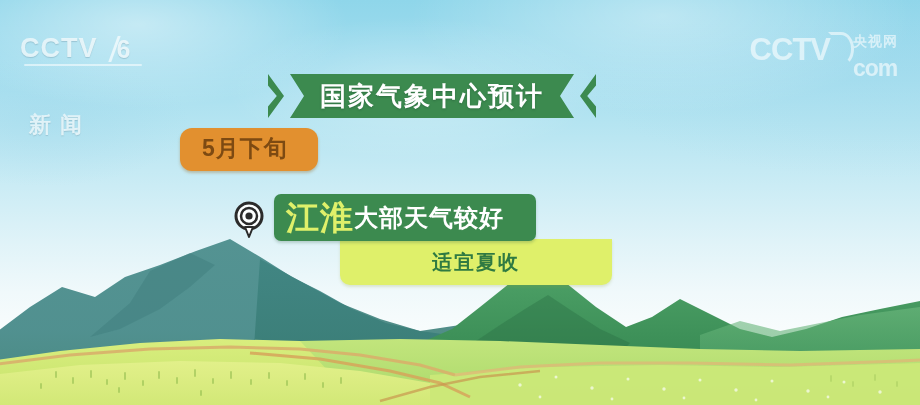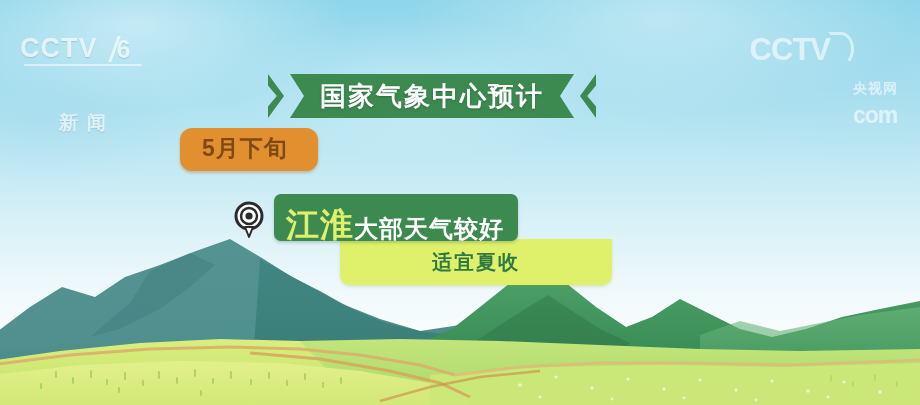--- a/index.html
+++ b/index.html
@@ -92,22 +92,21 @@
     line-height: 1;
   }
   .logo-rule {
     width: 118px;
     height: 2px;
     background: rgba(255,255,255,0.75);
     border-radius: 2px;
     margin: 2px 0 3px 4px;
   }
   .logo-sub {
-    text-align: center;
-    font-size: 19px;
+    font-size: 22px;
     font-weight: bold;
     letter-spacing: 9px;
     color: rgba(255,255,255,0.9);
     text-shadow: 0 1px 1px rgba(110,150,165,0.5);
     padding-left: 9px;
     margin-top: 44px;
   }
 
   
   .watermark {
@@ -140,21 +139,20 @@
     display: flex;
     flex-direction: column;
     margin-left: 2px;
   }
   .wm-cn {
     font-size: 14px;
     font-weight: bold;
     color: rgba(255,255,255,0.95);
     letter-spacing: 1px;
     line-height: 1.05;
-    margin-top: 47px;
   }
   .wm-com {
     font-size: 23px;
     font-weight: bold;
     color: rgba(255,255,255,0.95);
     letter-spacing: -1px;
     line-height: 1;
     margin-top: 8px;
   }
 
@@ -237,22 +235,22 @@
     width: 34px;
     height: 38px;
     z-index: 3;
   }
   .green-box {
     margin-left: 42px;
     background: #3c8a4f;
     border-radius: 7px;
     height: 47px;
     display: flex;
-    align-items: flex-end;
-    padding: 0 14px 0 12px;
+    align-items: center;
+    padding: 0 32px 0 12px;
     box-shadow: 0 2px 3px rgba(50,95,70,0.25);
     position: relative;
     z-index: 2;
   }
   .region-name {
     color: #dff06a;
     font-size: 33px;
     font-weight: bold;
     letter-spacing: 1px;
     line-height: 1;

